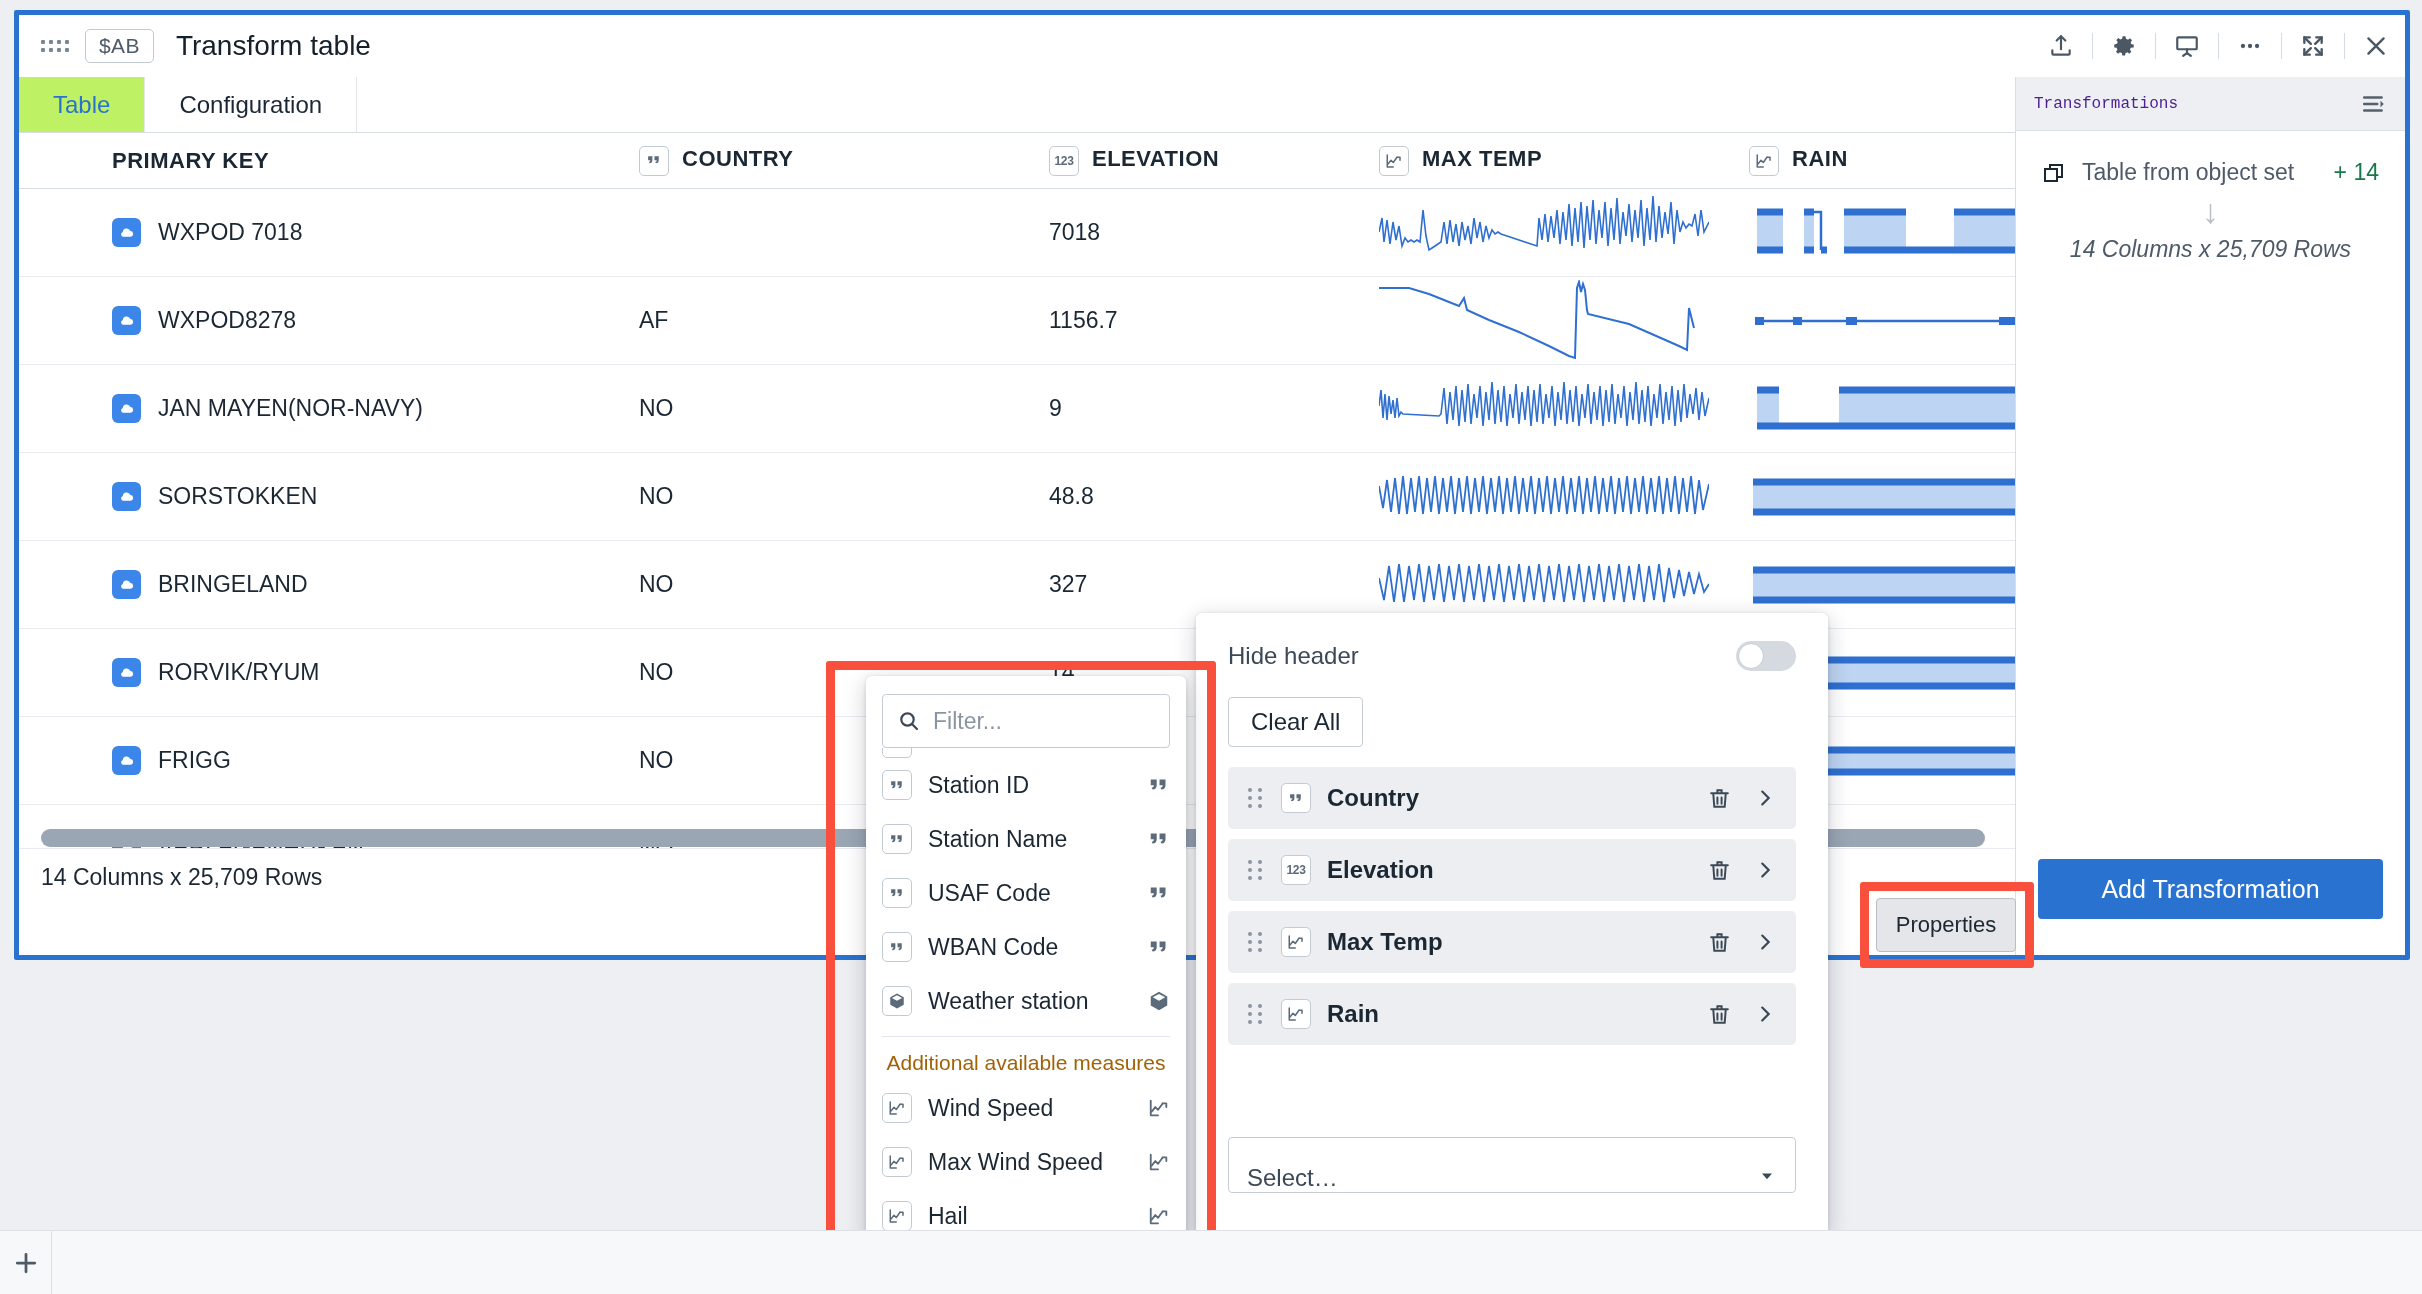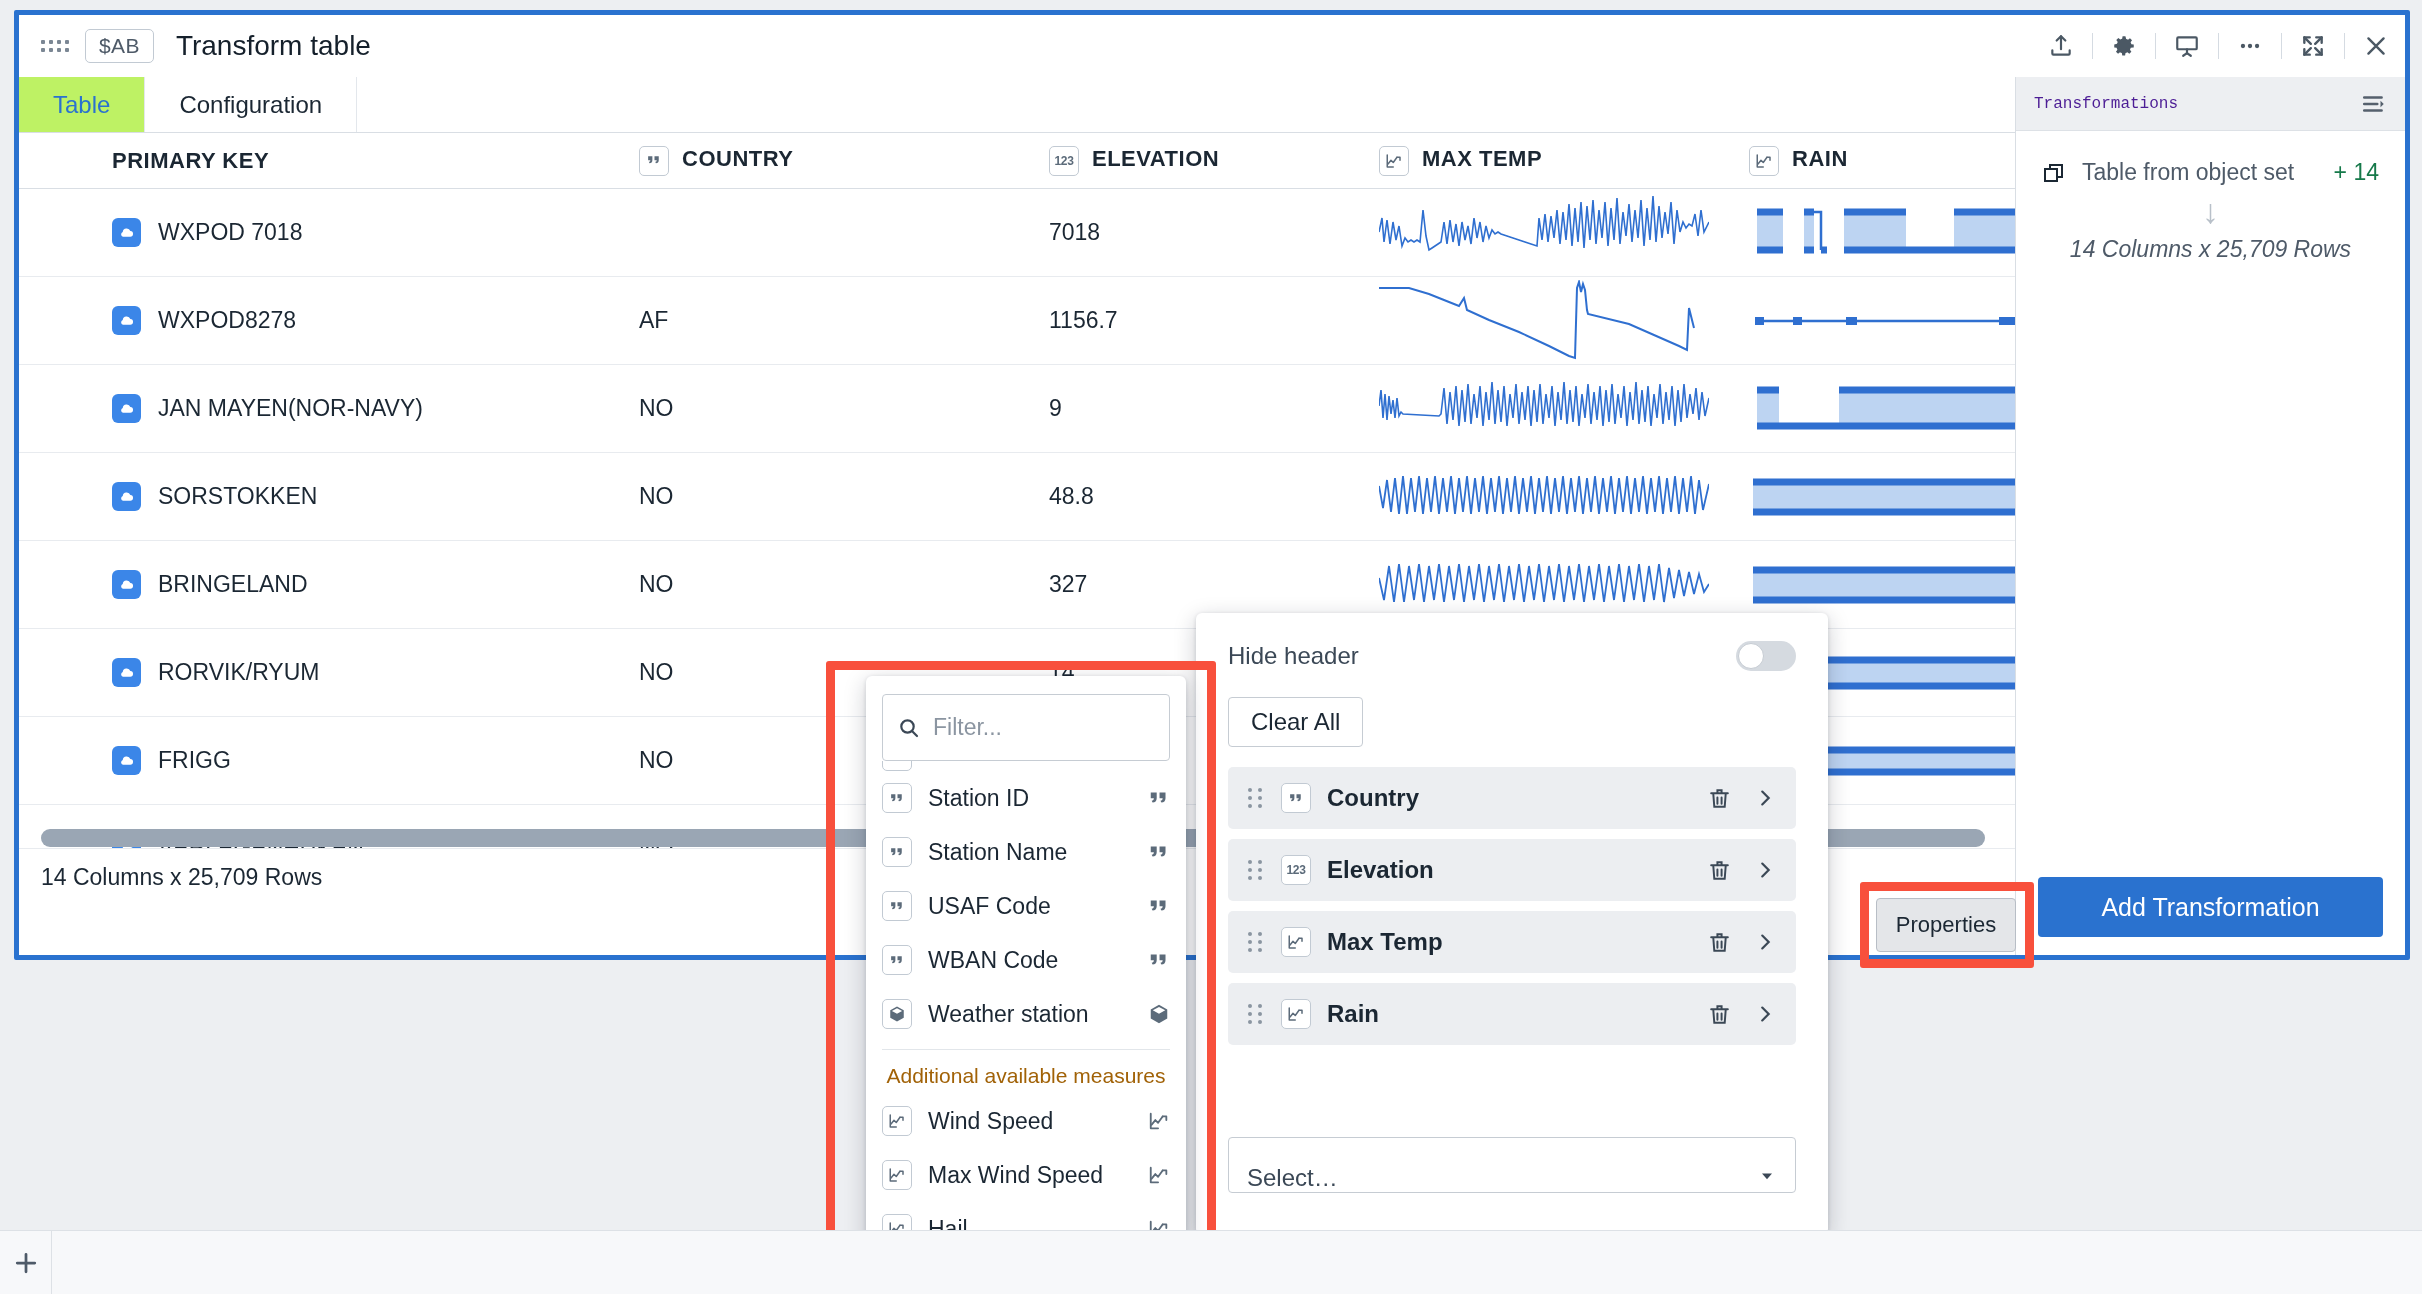--- a/index.html
+++ b/index.html
@@ -106,21 +106,21 @@
   .rpanel-head .collapse { margin-left: auto; cursor: pointer; color: #55606d; display: flex; }
   .tf-item { display: flex; align-items: center; padding: 28px 26px 0 26px; }
   .tf-item .ticon { margin-right: 16px; color: #1b2733; display: flex; }
   .tf-label { font-size: 23px; color: #4e5a68; }
   .tf-plus { margin-left: auto; font-size: 23px; color: #16794a; }
   .tf-arrow { text-align: center; font-size: 34px; color: #b8c0c9; margin-top: 8px; line-height: 1; }
   .tf-meta { text-align: center; font-size: 23px; color: #4e5a68; font-style: italic; margin-top: 8px; }
 
   .rpanel-foot {
     position: absolute; left: 0; right: 0; bottom: 0; height: 96px;
-    display: flex; align-items: center; padding: 0 22px;
+    display: flex; align-items: flex-start; padding: 0 22px;
   }
   .btn-add {
     flex: 1; height: 60px; background: #2a72cf; color: #fff; border: none;
     border-radius: 4px; font-size: 25px; font-family: inherit; cursor: pointer;
   }
 
   
   .btn-props {
     position: absolute; left: 1876px; top: 898px;
     width: 140px; height: 54px;
@@ -168,21 +168,21 @@
   }
   .cfg-select .caret { margin-left: auto; color: #3b4856; }
 
   
   .pop-fields {
     position: absolute; left: 866px; top: 676px;
     width: 320px; height: 618px;
     background: #fff; border-radius: 6px; overflow: hidden;
   }
   .filter-box {
-    margin: 18px 16px 0 16px; height: 67px;
+    margin: 18px 16px 0 16px; height: 54px;
     border: 1px solid #c6ccd3; border-radius: 4px;
     display: flex; align-items: center; padding: 0 14px; background: #fff;
     position: relative; z-index: 2;
   }
   .filter-box svg { flex: none; color: #3b4856; }
   .filter-box input {
     border: none; outline: none; margin-left: 12px; font-size: 23px;
     color: #1b2733; font-family: inherit; width: 100%; background: transparent;
   }
   .filter-box input::placeholder { color: #8b95a1; }

